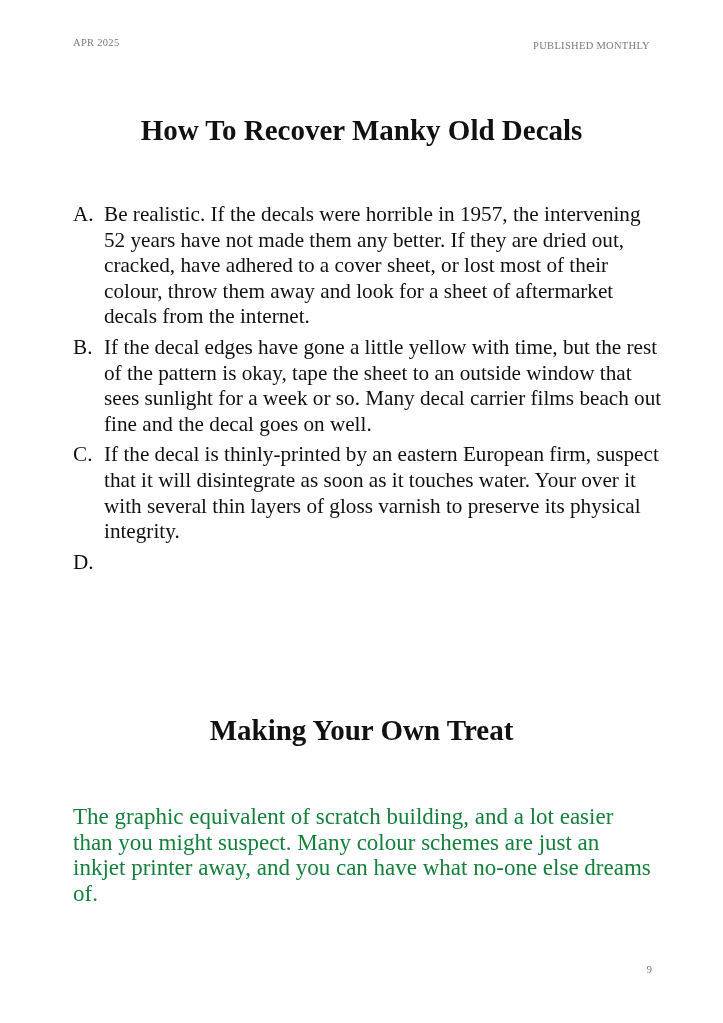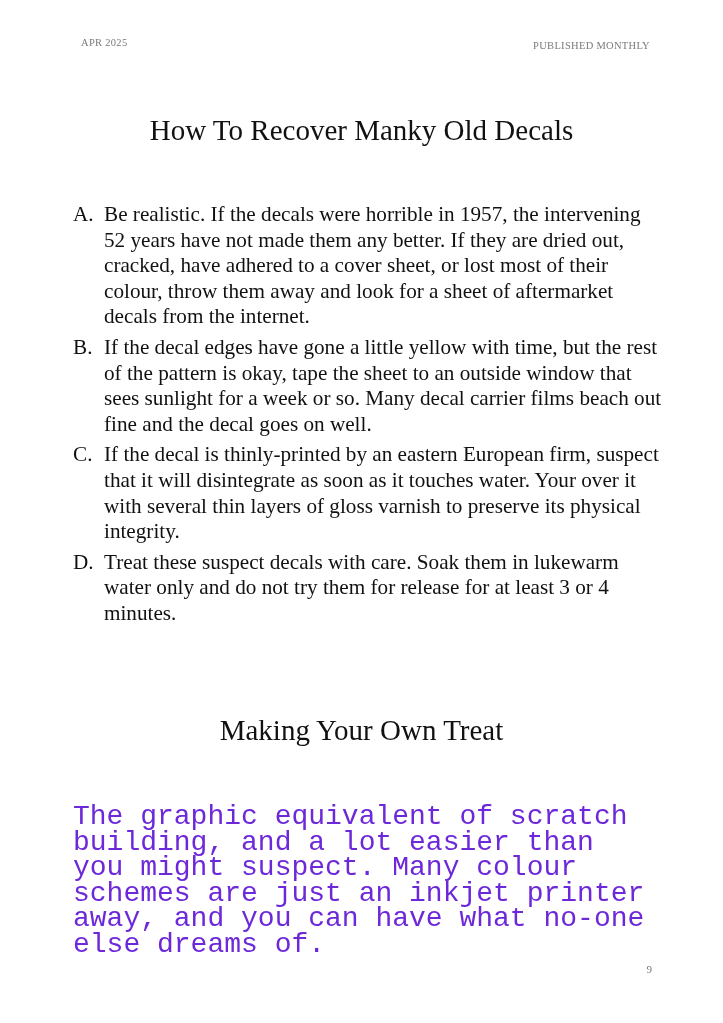--- a/index.html
+++ b/index.html
@@ -19,31 +19,31 @@
       position: absolute;
       top: 37px;
       left: 73px;
       right: 73px;
       height: 14px;
       font-family: "Liberation Serif", "DejaVu Serif", serif;
       font-size: 10.5px;
       letter-spacing: 0.3px;
       color: #7a7a7a;
     }
-    .running-header .left { position: absolute; left: 8px; top: 0; }
+    .running-header .left { position: absolute; left: 0; top: 0; }
     .running-header .right { position: absolute; right: 0; top: 3px; }
 
     .section-title {
       position: absolute;
       left: 0;
       width: 723px;
       text-align: center;
       font-family: "Liberation Serif", "DejaVu Serif", serif;
       font-size: 29px;
-      font-weight: normal;
+      font-weight: bold;
       color: #111111;
       margin: 0;
     }
     #title1 { top: 114px; }
     #title2 { top: 714px; }
 
     .list {
       position: absolute;
       top: 202px;
       left: 73px;
@@ -66,24 +66,24 @@
       left: 0;
       top: 0;
     }
 
     .paragraph {
       position: absolute;
       top: 804px;
       left: 73px;
       width: 580px;
       margin: 0;
-      font-family: Liberation Mono, monospace;
-      font-size: 28px;
+      font-family: Liberation Serif, serif;
+      font-size: 23px;
       line-height: 25.6px;
-      color: #6d28d9;
+      color: #15803d;
     }
 
     .page-number {
       position: absolute;
       top: 963px;
       right: 71px;
       font-family: "Liberation Serif", "DejaVu Serif", serif;
       font-size: 11px;
       color: #7a7a7a;
     }
@@ -106,21 +106,20 @@
   <li>
     <span class="marker">B.</span>
     <span>If the decal edges have gone a little yellow with time, but the rest of the pattern is okay, tape the sheet to an outside window that sees sunlight for a week or so. Many decal carrier films beach out fine and the decal goes on well.</span>
   </li>
   <li>
     <span class="marker">C.</span>
     <span>If the decal is thinly-printed by an eastern European firm, suspect that it will disintegrate as soon as it touches water. Your over it with several thin layers of gloss varnish to preserve its physical integrity.</span>
   </li>
   <li>
     <span class="marker">D.</span>
-    <span>Treat these suspect decals with care. Soak them in lukewarm water only and do not try them for release for at least 3 or 4 minutes.</span>
   </li>
 </ol>
 
 <h1 id="title2" class="section-title">Making Your Own Treat</h1>
 
 <p class="paragraph">The graphic equivalent of scratch building, and a lot easier than you might suspect. Many colour schemes are just an inkjet printer away, and you can have what no-one else dreams of.</p>
 
 <div class="page-number">9</div>
 
 </body></html>

